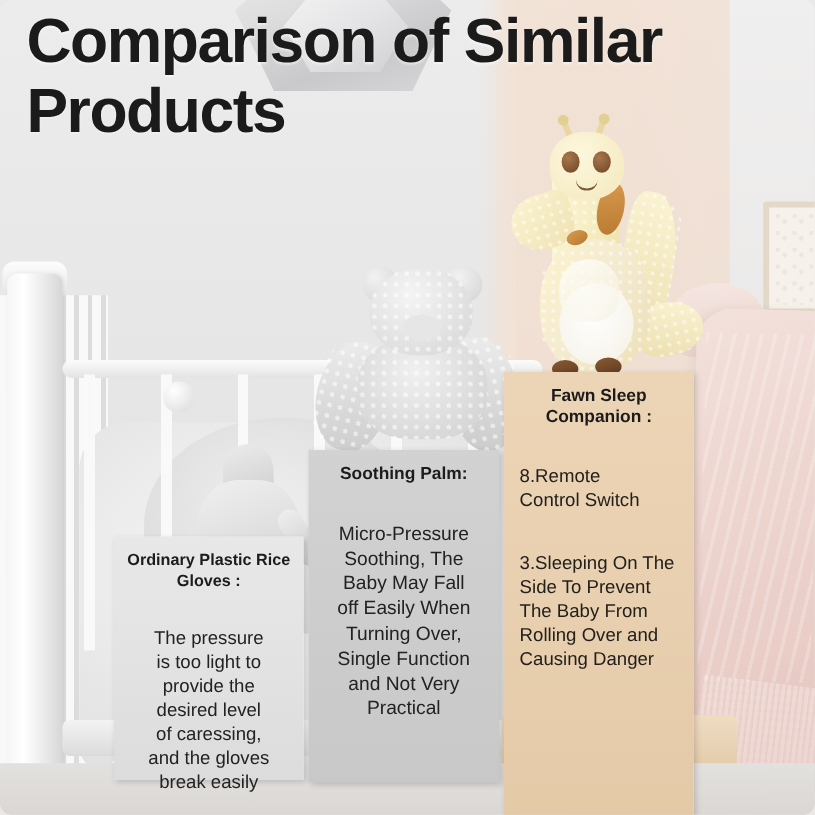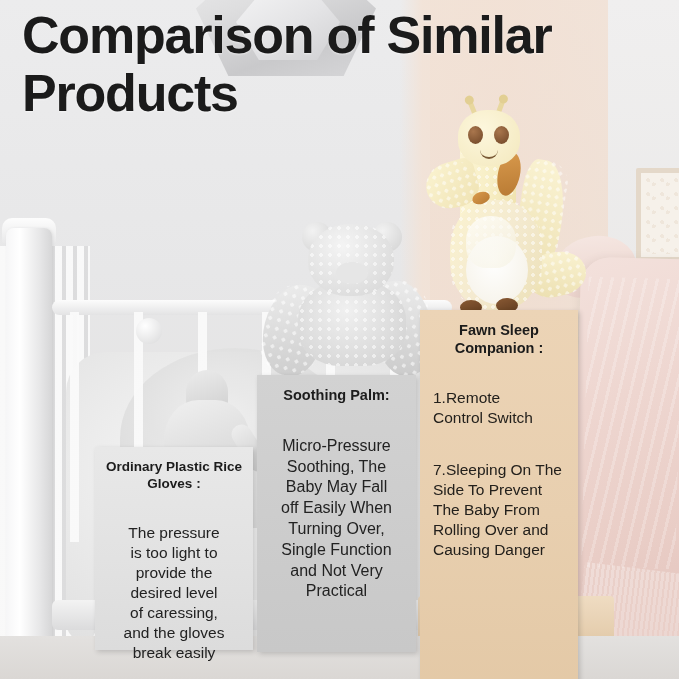--- a/index.html
+++ b/index.html
@@ -1,21 +1,21 @@
 <!DOCTYPE html>
 <html><head>
 <meta charset="utf-8">
 <style>
   html,body{margin:0;padding:0;}
   body{
     width:679px;height:679px;overflow:hidden;
     font-family:"DejaVu Sans", sans-serif;
     background:#e9e9ea;
   }
-  #stage{position:relative;width:679px;height:679px;overflow:hidden;}
+  #stage{position:relative;width:679px;height:679px;overflow:hidden;border-radius:10px;}
 
   
   .scene{position:absolute;inset:0;overflow:hidden;}
 
   
   .wall{
     position:absolute;inset:0;
     background:
       linear-gradient(180deg,#ececed 0%,#e7e7e8 40%,#e4e3e3 70%,#e0dfde 100%);
   }
@@ -477,23 +477,23 @@
 Single Function
 and Not Very
 Practical</p>
     </div>
   </div>
 
   <div class="card" id="card3">
     <div class="hd">Fawn Sleep
 Companion :</div>
     <div class="bd">
-      <p class="para">1.Remote
+      <p class="para">8.Remote
 Control Switch</p>
-      <p class="para">7.Sleeping On The
+      <p class="para">3.Sleeping On The
 Side To Prevent
 The Baby From
 Rolling Over and
 Causing Danger</p>
       
     </div>
   </div>
 
 </div>
 

